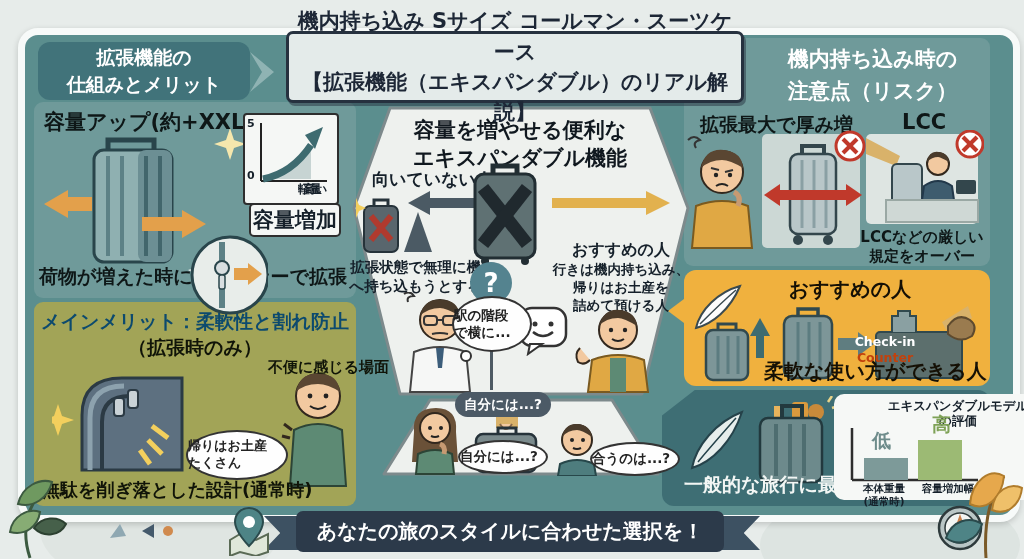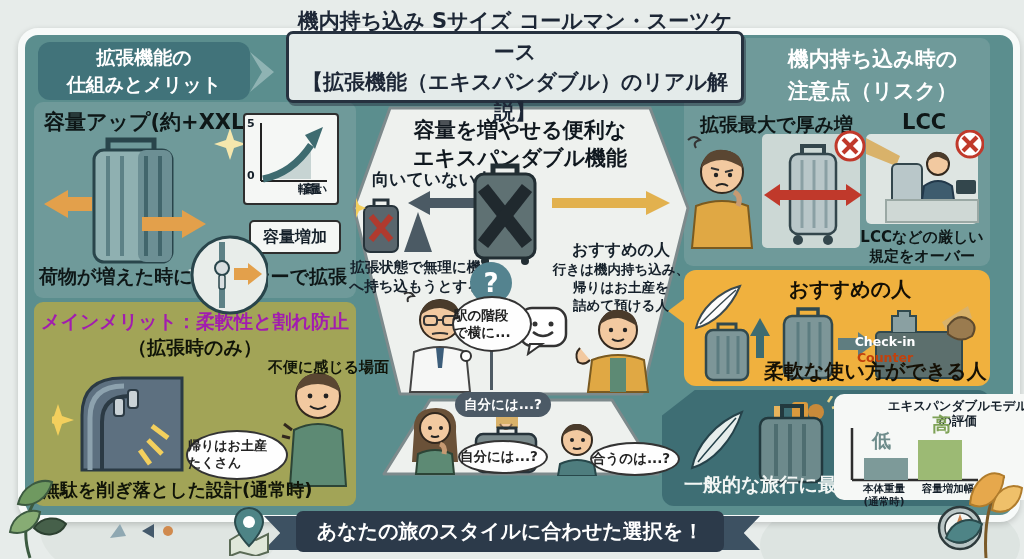--- a/index.html
+++ b/index.html
@@ -84,28 +84,28 @@
 
   <svg class="abs" style="left:178px;top:230px;z-index:6;" width="90" height="90">
     <polygon points="10,40 30,34 30,50" fill="#f0f2f0"></polygon>
     <circle cx="52" cy="45" r="38" fill="#e8edea" stroke="#29454b" stroke-width="3"></circle>
     <line x1="44" y1="12" x2="44" y2="78" stroke="#5d8186" stroke-width="6"></line>
     <circle cx="44" cy="38" r="7" fill="#d8dee0" stroke="#29454b" stroke-width="2"></circle>
     <rect x="41" y="45" width="6" height="14" rx="2" fill="#d8dee0" stroke="#29454b" stroke-width="1.5"></rect>
     <rect x="56" y="38" width="16" height="12" fill="#e3a04b"></rect>
       <polygon points="84,44 70,33 70,55" fill="#e3a04b"></polygon>
   </svg>
-  <div class="abs whitebox" style="left:249px;top:220px;width:88px;height:30px;line-height:30px;font-size:16px;z-index:5;">
+  <div class="abs whitebox" style="left:249px;top:203px;width:88px;height:30px;line-height:30px;font-size:21px;z-index:5;">
     <span>容量増加</span>
   </div>
   <div class="abs b" style="left:39px;top:264px;font-size:19px;color:#0e1717;z-index:5;">荷物が増えた時にファスナーで拡張</div>
 
   <div class="abs panel" style="left:34px;top:302px;width:322px;height:204px;background:#a2a457;"></div>
   <div class="abs ctr" style="left:38px;top:309px;width:314px;z-index:5;">
-    <div class="b" style="font-size:19px;color:#a21caf;">メインメリット：柔軟性と割れ防止</div>
+    <div class="b" style="font-size:19px;color:#0c4a6e;">メインメリット：柔軟性と割れ防止</div>
     <div class="b" style="font-size:19px;color:#101408;">（拡張時のみ）</div>
   </div>
 
   <svg class="abs" style="left:52px;top:360px;z-index:4;" width="135" height="120">
     <path d="M30 110 L30 55 Q30 18 70 18 L130 18 L130 110 Z" fill="#5d7080" stroke="#2b3a44" stroke-width="3"></path>
     <path d="M38 110 L38 58 Q38 26 72 26" fill="none" stroke="#8da2ae" stroke-width="5"></path>
     <path d="M50 110 L50 62 Q50 36 78 36" fill="none" stroke="#2b3a44" stroke-width="4"></path>
     <rect x="62" y="38" width="10" height="18" rx="3" fill="#c9d2d6" stroke="#2b3a44" stroke-width="2"></rect>
     <rect x="76" y="30" width="10" height="18" rx="3" fill="#c9d2d6" stroke="#2b3a44" stroke-width="2"></rect>
     <path d="M6 44 L10 56 L22 60 L10 64 L6 76 L2 64 L-8 60 L2 56 Z" fill="#f3cf5d"></path>

